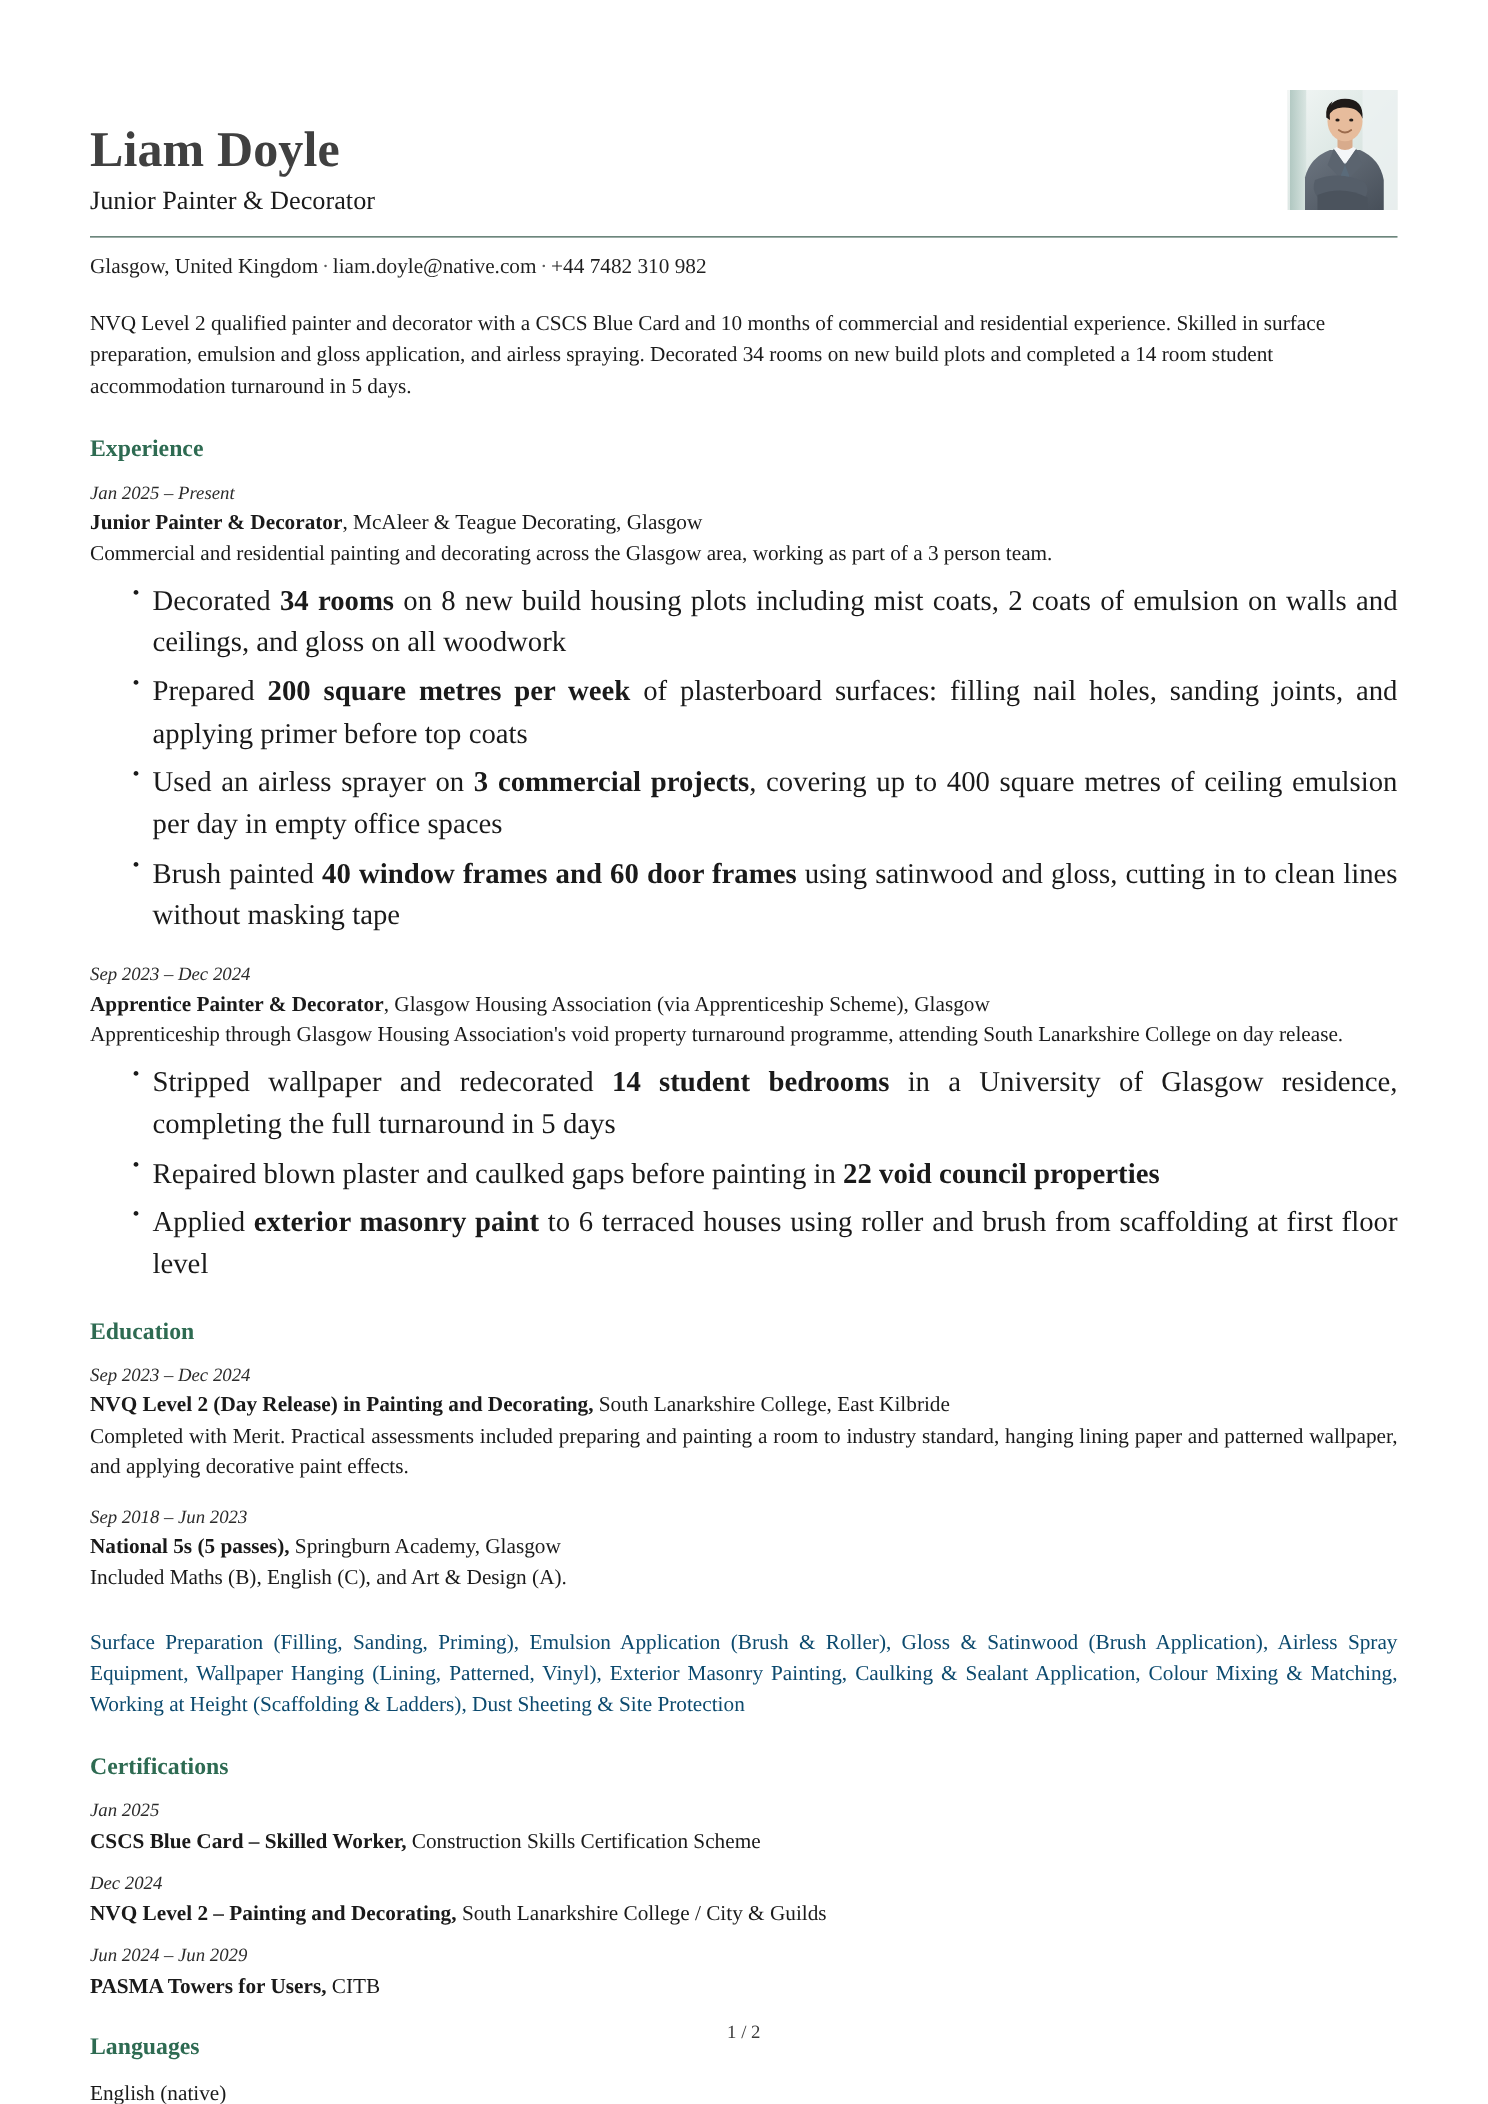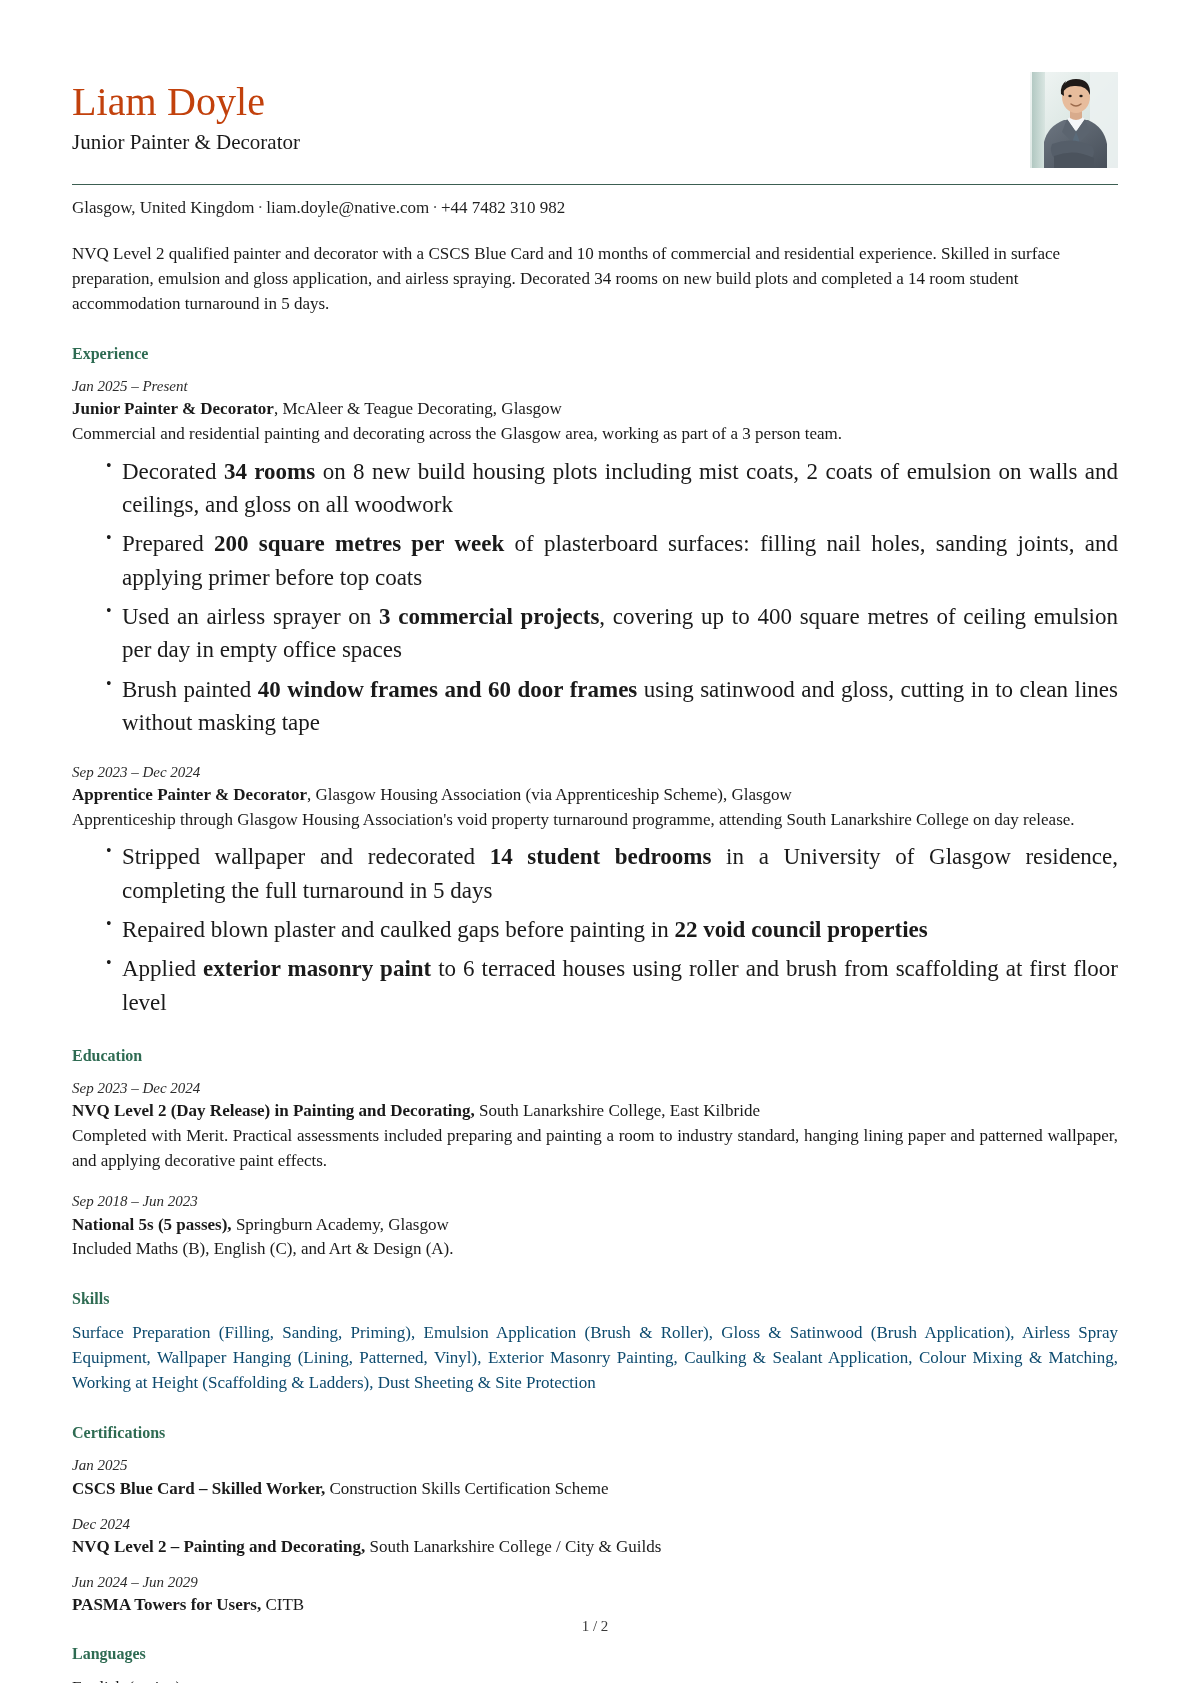--- a/index.html
+++ b/index.html
@@ -24,25 +24,25 @@
   
   .header {
     display: flex;
     align-items: flex-start;
     justify-content: space-between;
     padding-top: 14px;
   }
   .header-left { flex: 1 1 auto; padding-top: 10px; }
   .name {
     font-size: 40px;
-    font-weight: normal;
-    color: #c2410c;
+    font-weight: bold;
+    color: #404040;
     letter-spacing: 0.1px;
     line-height: 1.1;
-    margin: 0 0 6px 0;
+    margin: 18px 0 6px 0;
   }
   .job-title {
     font-size: 21px;
     color: #1a1a1a;
     line-height: 1.2;
     margin: 0;
     font-weight: normal;
   }
 
   .photo-wrap {
@@ -74,21 +74,21 @@
     font-size: 17px;
     line-height: 1.47;
     margin-top: 22px;
     text-align: left;
     color: #1a1a1a;
   }
 
   
   .section { margin-top: 27px; }
   .section-title {
-    font-size: 16px;
+    font-size: 19px;
     font-weight: bold;
     color: #2e6b52;
     margin: 0 0 13px 0;
     line-height: 1.2;
   }
 
   .entry { margin-bottom: 16px; }
   .entry:last-child { margin-bottom: 0; }
 
   .entry-date {
@@ -267,21 +267,20 @@
     </div>
 
     <div class="entry" style="margin-top:18px;">
       <div class="entry-date">Sep 2018 – Jun 2023</div>
       <div class="entry-head"><b>National 5s (5 passes),</b><span> Springburn Academy, Glasgow</span></div>
       <div class="entry-desc">Included Maths (B), English (C), and Art &amp; Design (A).</div>
     </div>
   </div>
 
   <div class="section">
-    <div class="section-title">Skills</div>
     <div class="skills-text">Surface Preparation (Filling, Sanding, Priming), Emulsion Application (Brush &amp; Roller), Gloss &amp; Satinwood (Brush Application), Airless Spray Equipment, Wallpaper Hanging (Lining, Patterned, Vinyl), Exterior Masonry Painting, Caulking &amp; Sealant Application, Colour Mixing &amp; Matching, Working at Height (Scaffolding &amp; Ladders), Dust Sheeting &amp; Site Protection</div>
   </div>
 
   <div class="section">
     <div class="section-title">Certifications</div>
 
     <div class="cert-entry">
       <div class="entry-date">Jan 2025</div>
       <div class="entry-head"><b>CSCS Blue Card – Skilled Worker,</b><span> Construction Skills Certification Scheme</span></div>
     </div>

